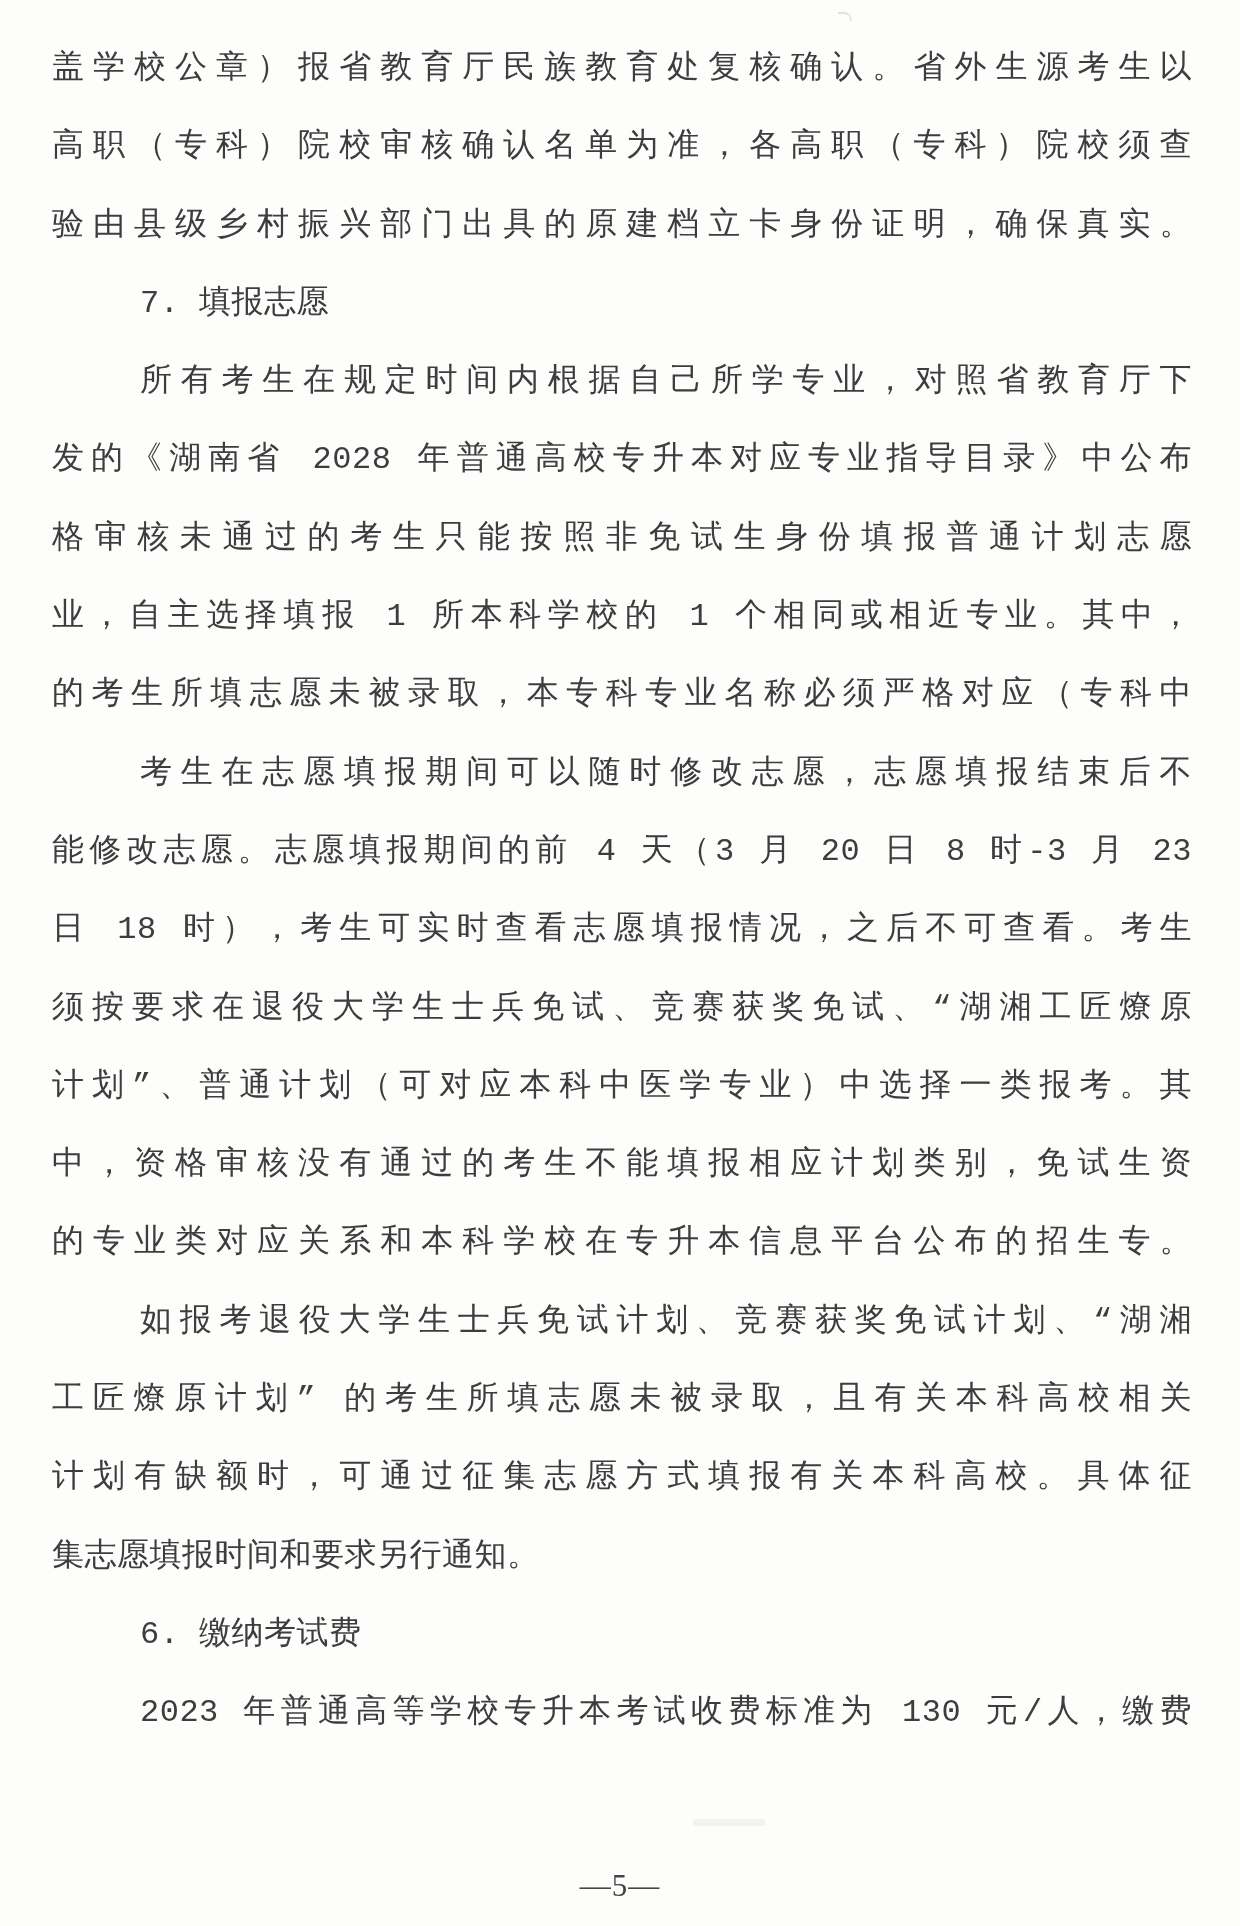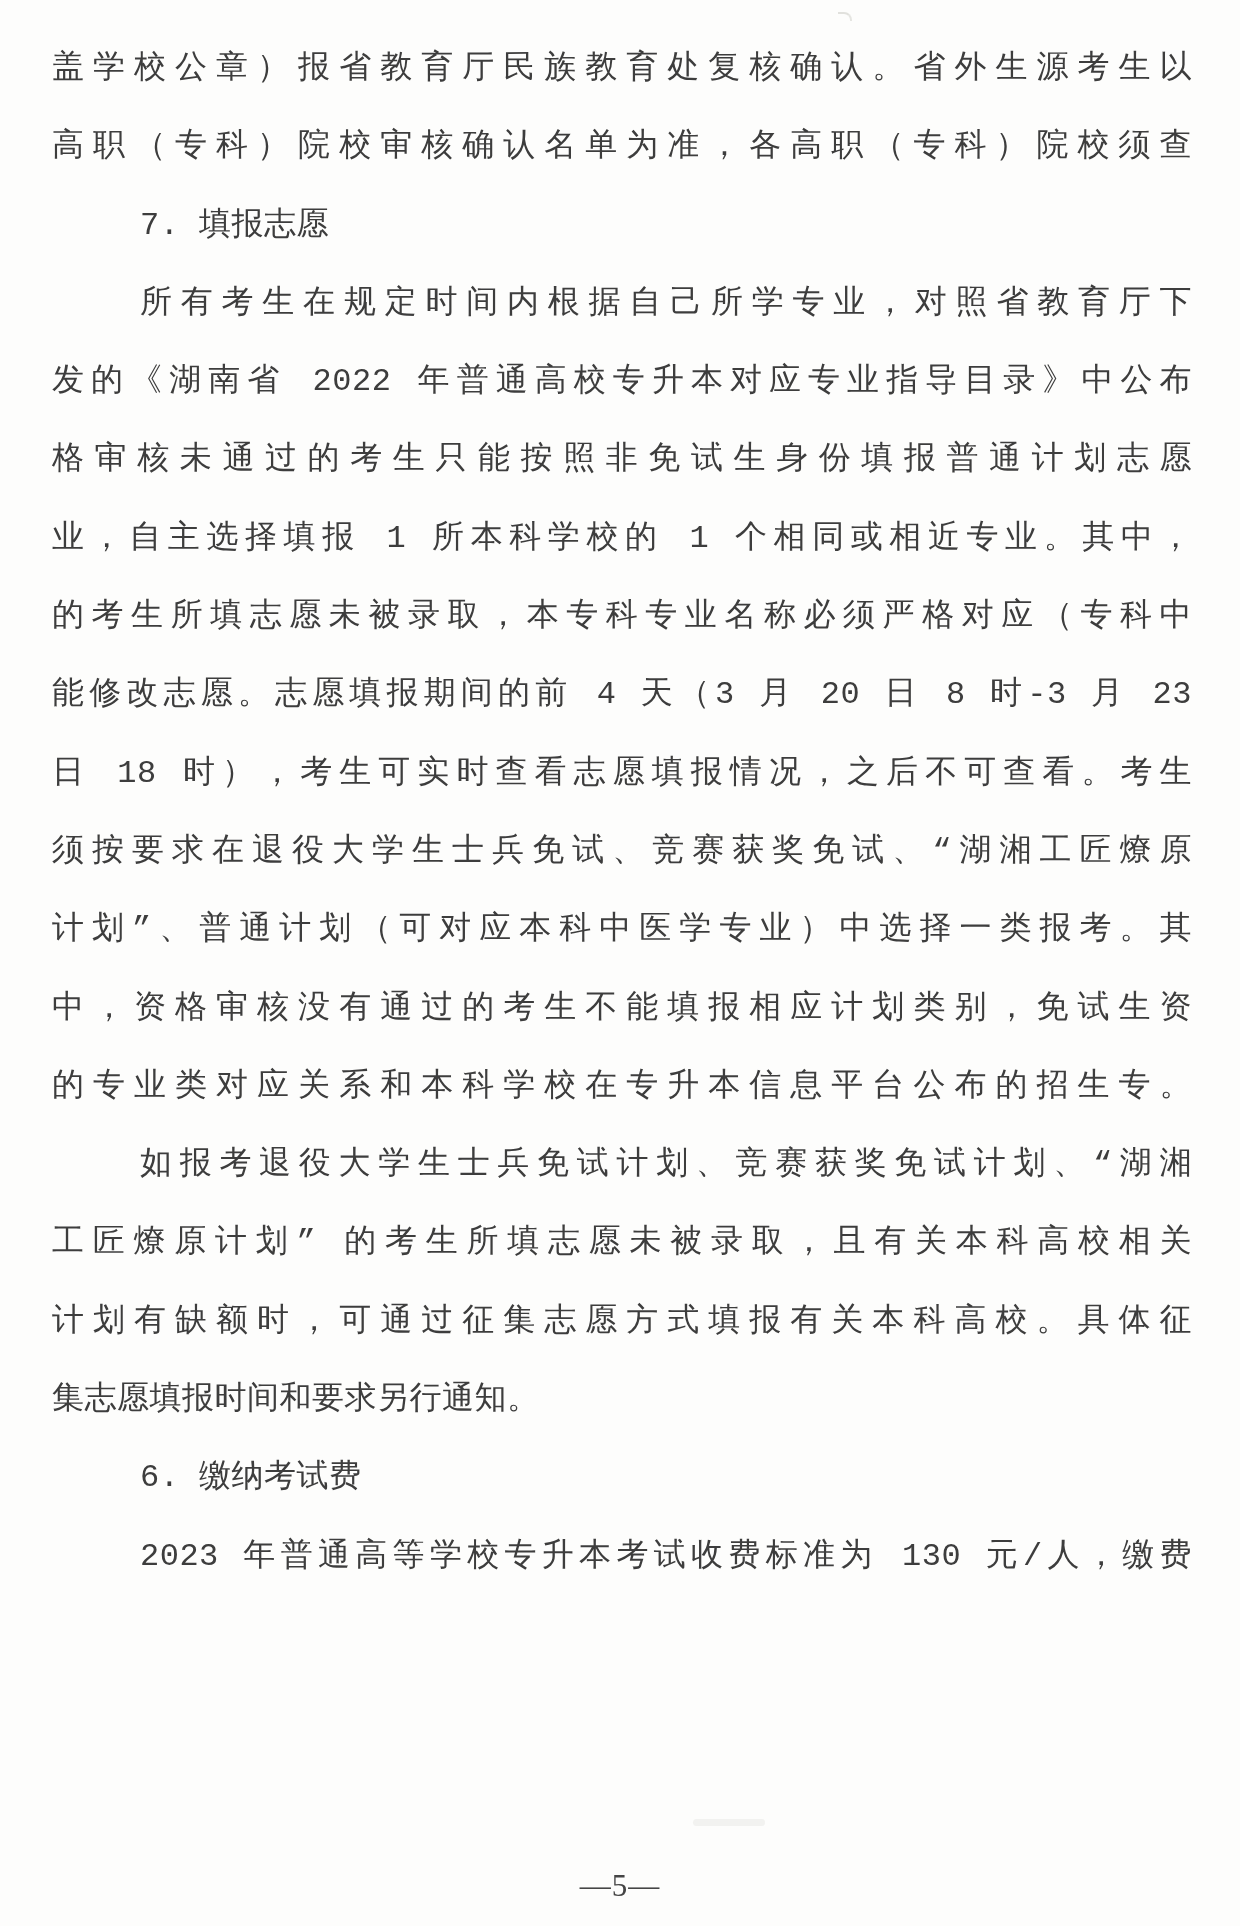--- a/index.html
+++ b/index.html
@@ -78,26 +78,28 @@
 </head>
 <body>
 
 <div class="page">
 
   <div class="speck"></div>
 
   <div class="textblock">
     <p class="line j">盖学校公章）报省教育厅民族教育处复核确认。省外生源考生以</p>
     <p class="line j">高职（专科）院校审核确认名单为准，各高职（专科）院校须查</p>
+    <p class="line j">验由县级乡村振兴部门出具的原建档立卡身份证明，确保真实。</p>
     <p class="line indent">7. 填报志愿</p>
     <p class="line j indent">所有考生在规定时间内根据自己所学专业，对照省教育厅下</p>
-    <p class="line j">发的《湖南省 2022 年普通高校专升本对应专业指导目录》中公布</p>
+    <p class="line j">发的《湖南省 2028 年普通高校专升本对应专业指导目录》中公布</p>
     <p class="line j">格审核未通过的考生只能按照非免试生身份填报普通计划志愿</p>
     <p class="line j">业，自主选择填报 1 所本科学校的 1 个相同或相近专业。其中，</p>
     <p class="line j">的考生所填志愿未被录取，本专科专业名称必须严格对应（专科中</p>
+    <p class="line j indent">考生在志愿填报期间可以随时修改志愿，志愿填报结束后不</p>
     <p class="line j">能修改志愿。志愿填报期间的前 4 天（3 月 20 日 8 时-3 月 23</p>
     <p class="line j">日 18 时），考生可实时查看志愿填报情况，之后不可查看。考生</p>
     <p class="line j">须按要求在退役大学生士兵免试、竞赛获奖免试、“湖湘工匠燎原</p>
     <p class="line j">计划”、普通计划（可对应本科中医学专业）中选择一类报考。其</p>
     <p class="line j">中，资格审核没有通过的考生不能填报相应计划类别，免试生资</p>
     <p class="line j">的专业类对应关系和本科学校在专升本信息平台公布的招生专。</p>
     <p class="line j indent">如报考退役大学生士兵免试计划、竞赛获奖免试计划、“湖湘</p>
     <p class="line j">工匠燎原计划” 的考生所填志愿未被录取，且有关本科高校相关</p>
     <p class="line j">计划有缺额时，可通过征集志愿方式填报有关本科高校。具体征</p>
     <p class="line">集志愿填报时间和要求另行通知。</p>

